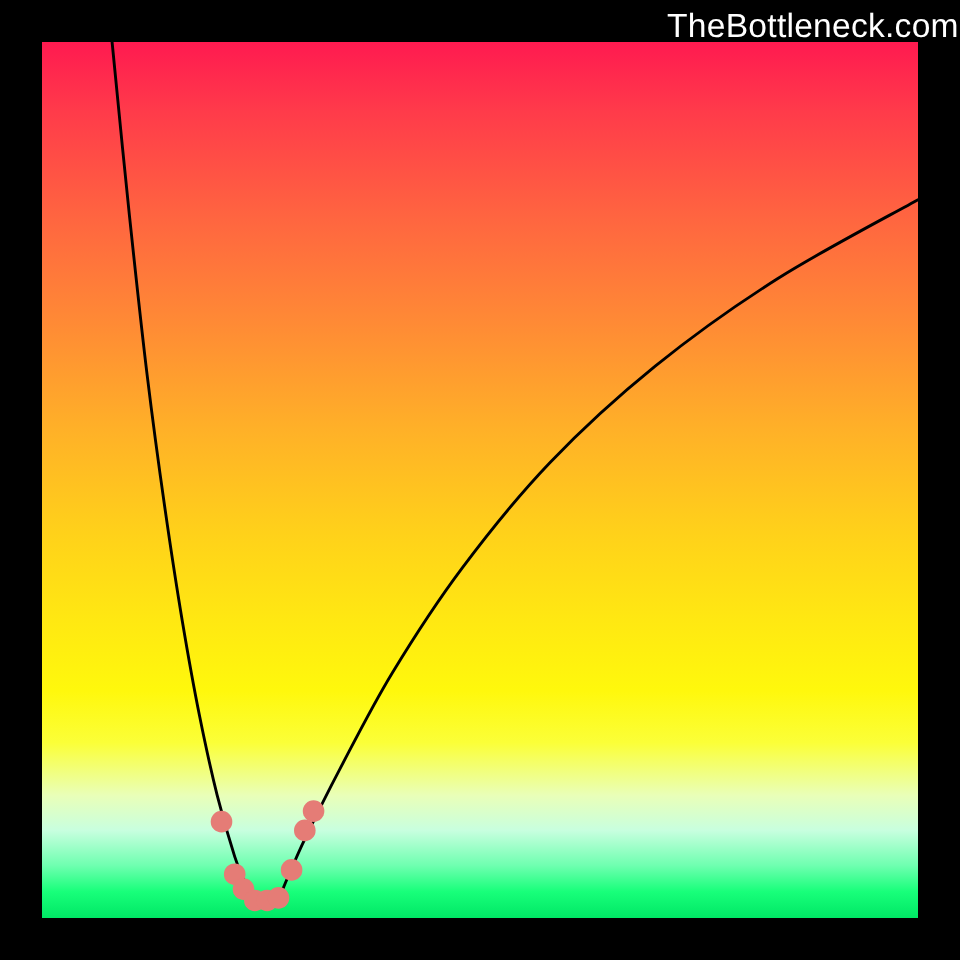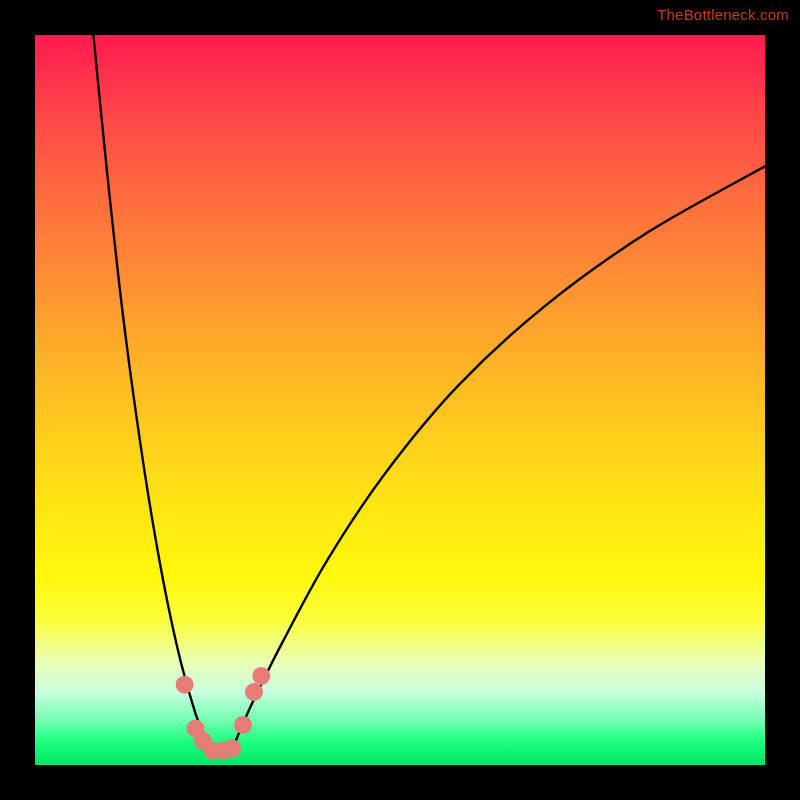--- a/index.html
+++ b/index.html
@@ -37,23 +37,23 @@
       #e9ffb8 86%,
       #c8ffdf 90%,
       #6fffb0 94%,
       #18ff7a 97%,
       #00e765 100%
     );
   }
   .watermark {
     position: absolute;
     top: 6px;
-    right: 11px;
-    color: #c2410c;
-    font-size: 15px;
+    right: 1px;
+    color: #ffffff;
+    font-size: 28px;
     font-weight: 500;
     letter-spacing: 0.2px;
     user-select: none;
   }
   svg.curve {
     position: absolute;
     left: 0;
     top: 0;
     width: 730px;
     height: 730px;

